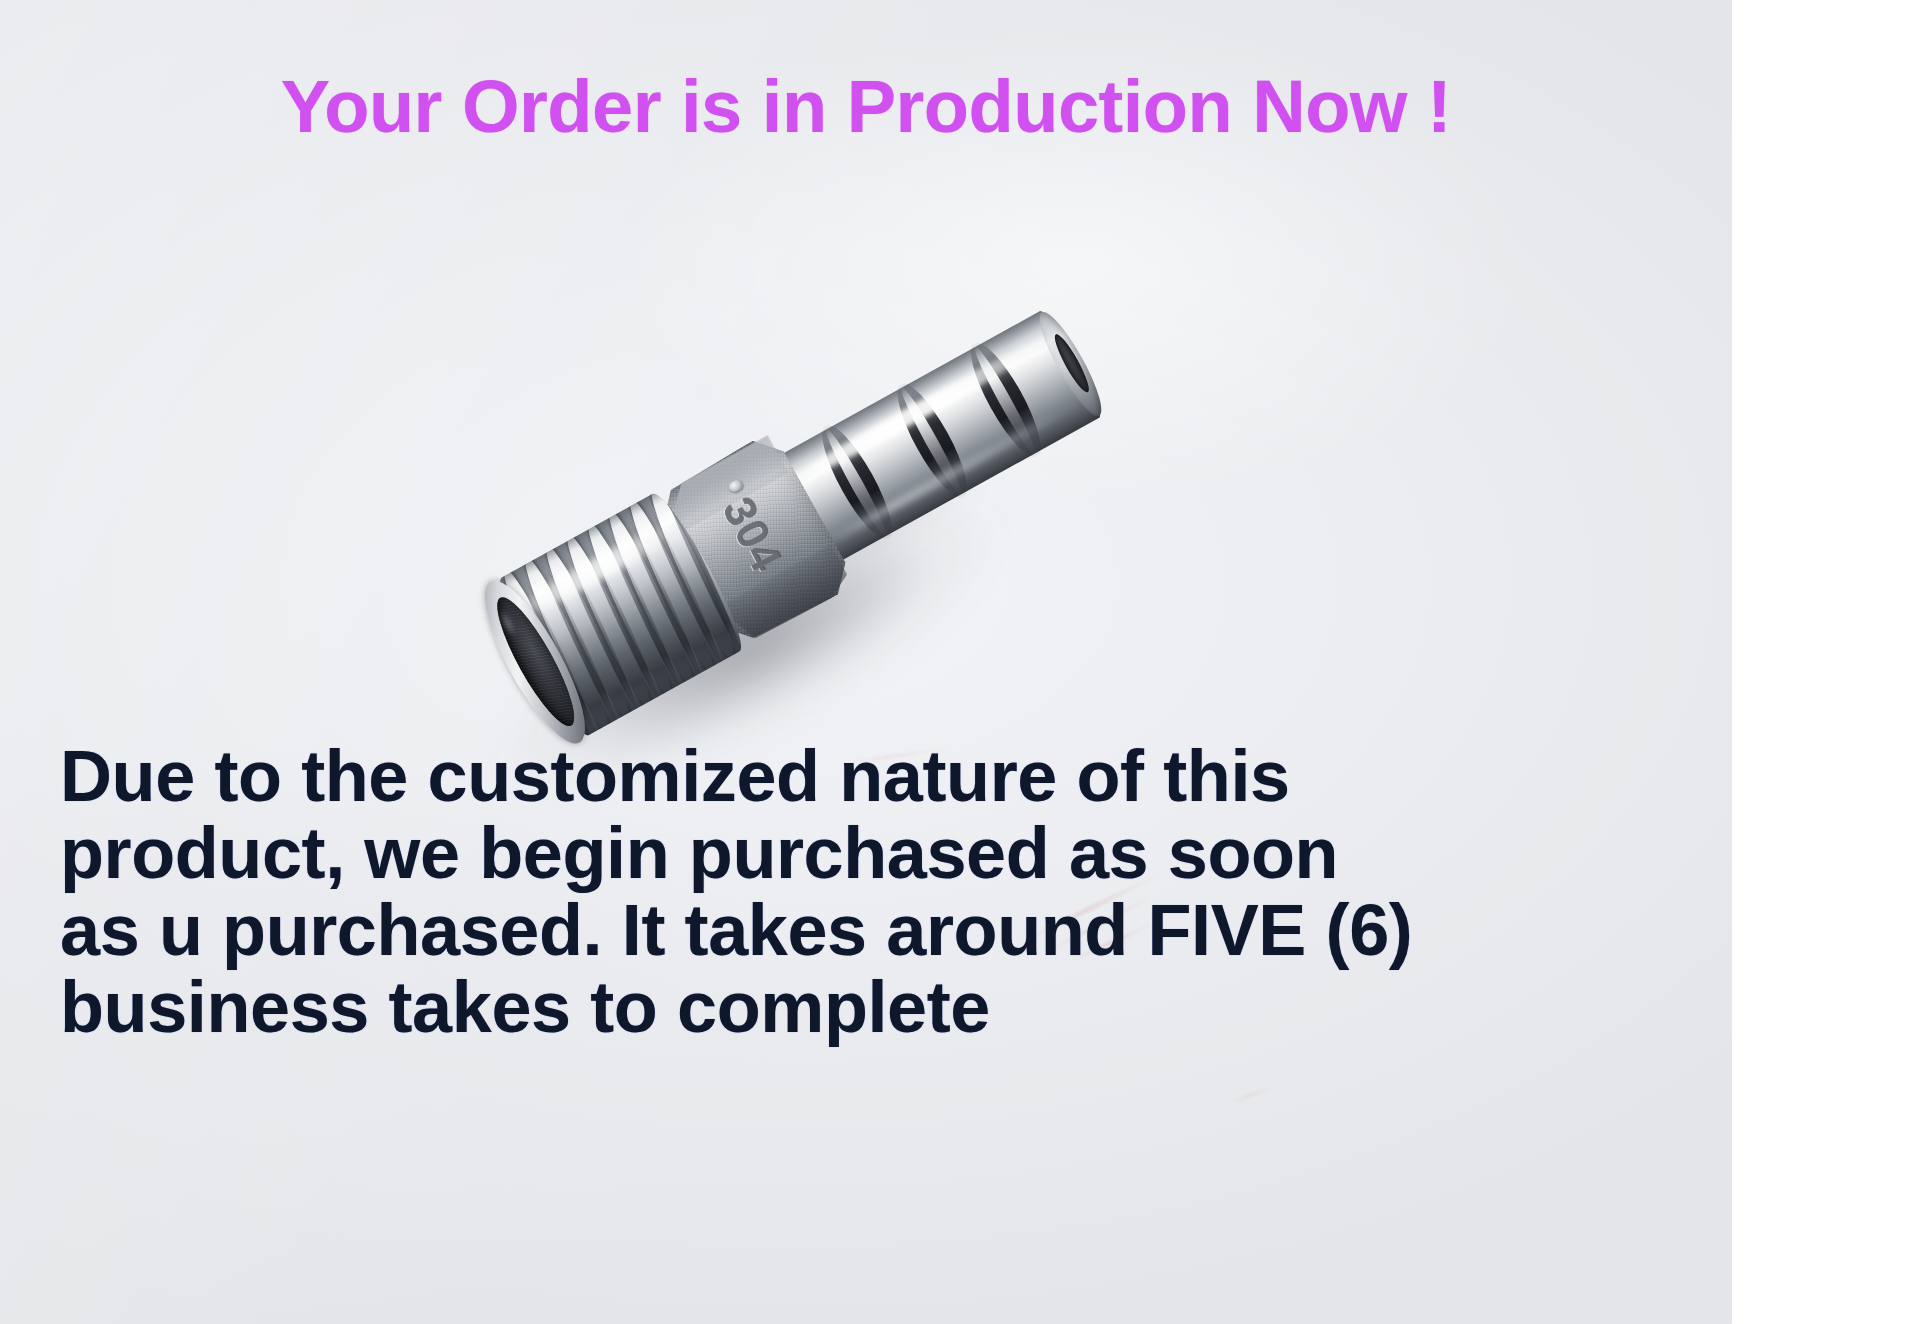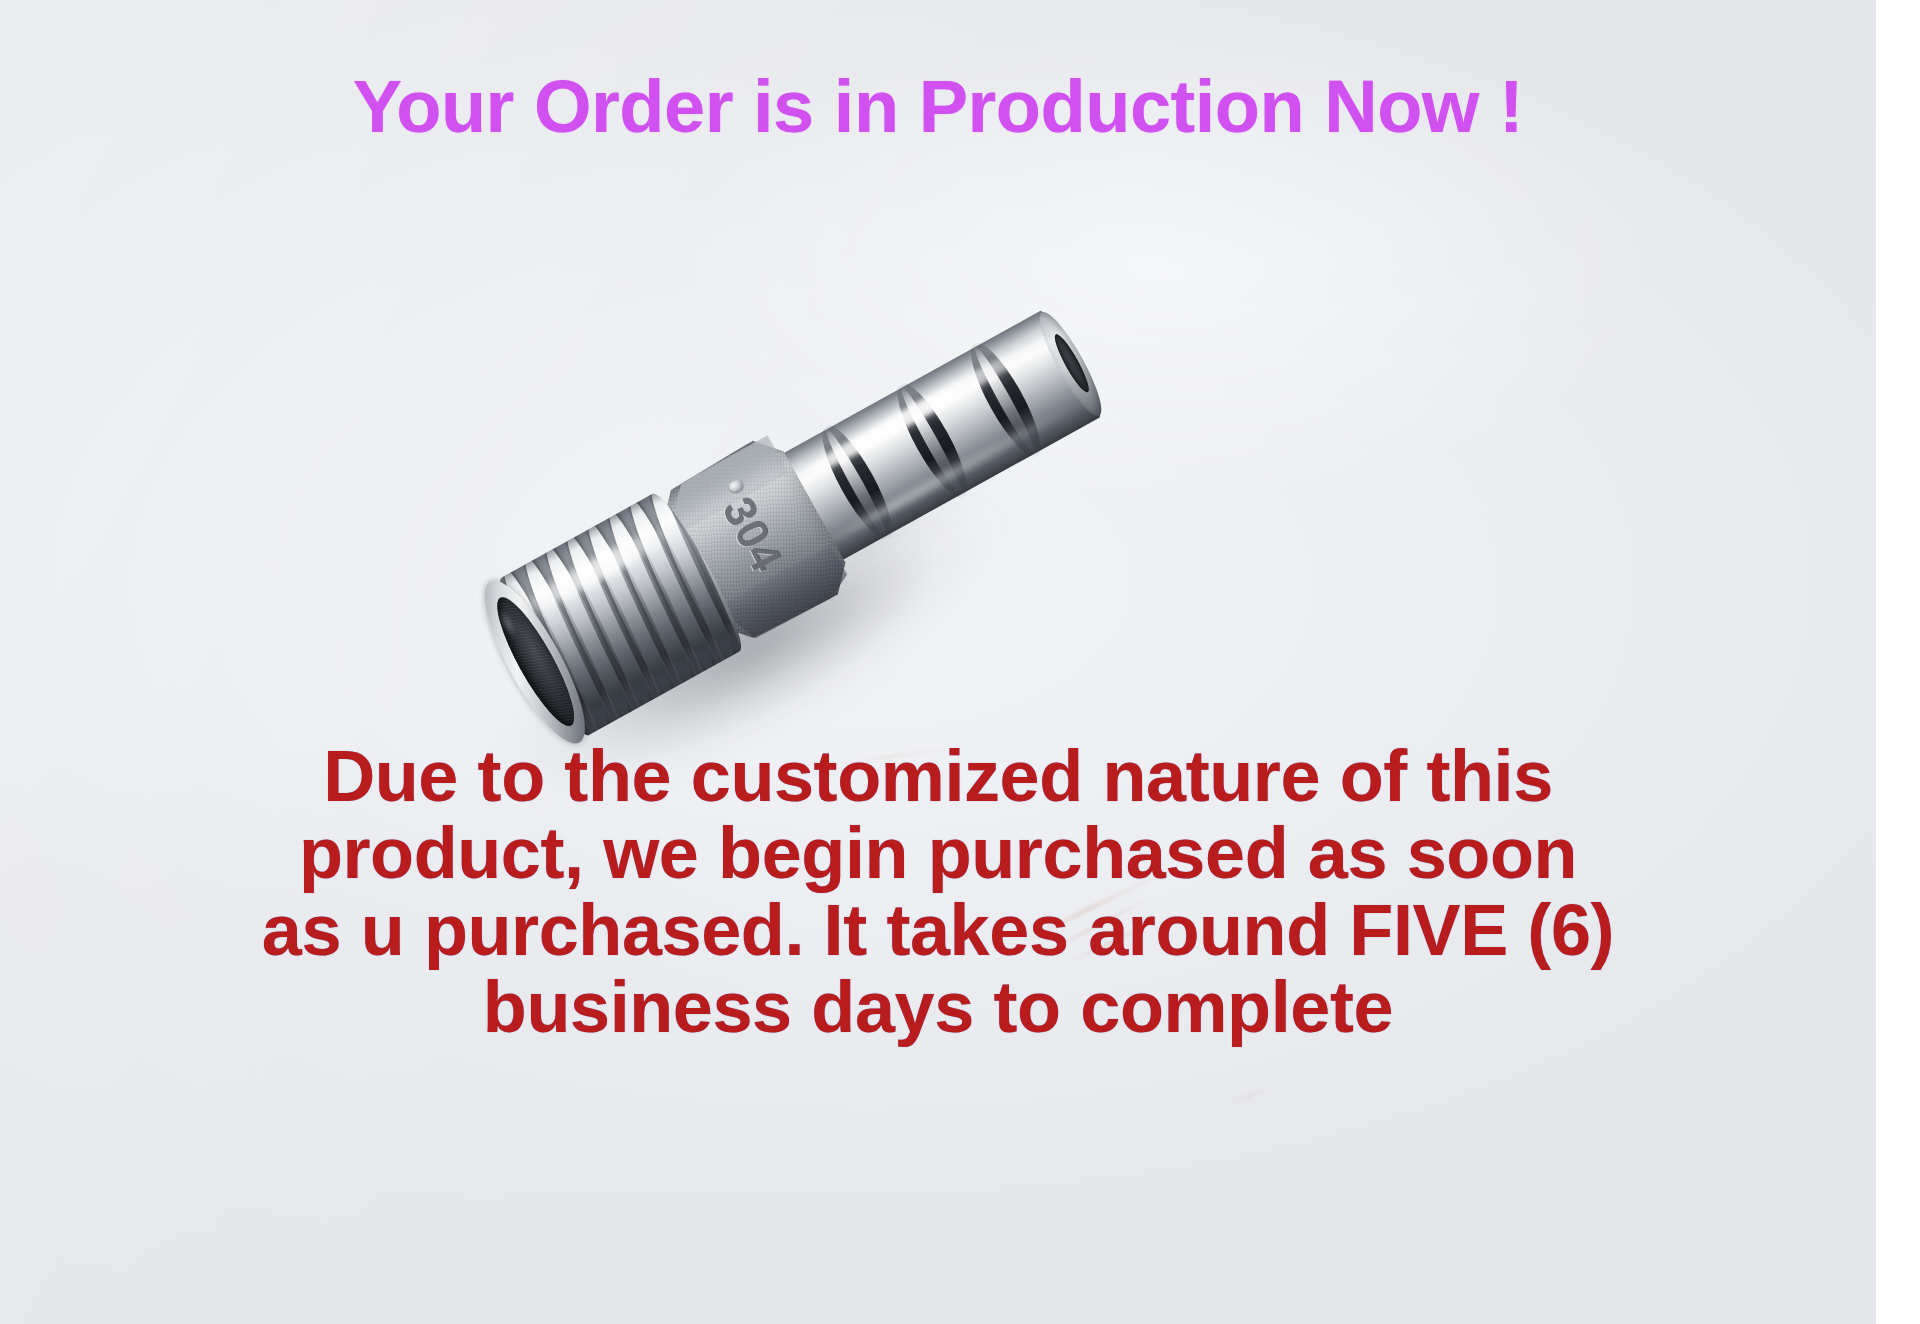--- a/index.html
+++ b/index.html
@@ -2,21 +2,21 @@
 <html><head>
 <meta charset="utf-8">
 <style>
   html, body {
     margin: 0;
     padding: 0;
     background: #ffffff;
   }
   #stage {
     position: relative;
-    width: 1876px;
+    width: 1732px;
     height: 1324px;
     overflow: hidden;
     font-family: "Liberation Sans", sans-serif;
     background: #eef0f3;
   }
 
   
   .backdrop {
     position: absolute;
     inset: 0;
@@ -68,25 +68,24 @@
     text-shadow: 0 0 1px rgba(208,80,240,.5);
     white-space: nowrap;
   }
 
   
   .blurb {
     position: absolute;
     left: 60px;
     right: 60px;
     top: 738px;
-    text-align: center;
     font-size: 72px;
     line-height: 77px;
     font-weight: bold;
-    color: #b91c1c;
+    color: #0f172a;
     letter-spacing: -0.4px;
     text-shadow: 0 0 1px rgba(17,48,221,.45);
   }
   .blurb .ln { display: block; white-space: nowrap; }
 
   
   
   .product {
     position: absolute;
     left: 455px;
@@ -513,16 +512,16 @@
       <div class="bore-texture"></div>
       <div class="bore-glint"></div>
 
     </div>
   </div>
 
   <div class="blurb">
     <span class="ln">Due to the customized nature of this</span>
     <span class="ln">product, we begin purchased as soon</span>
     <span class="ln">as u purchased. It takes around FIVE (6)</span>
-    <span class="ln">business days to complete</span>
+    <span class="ln">business takes to complete</span>
   </div>
 
 </div>
 
 </body></html>

